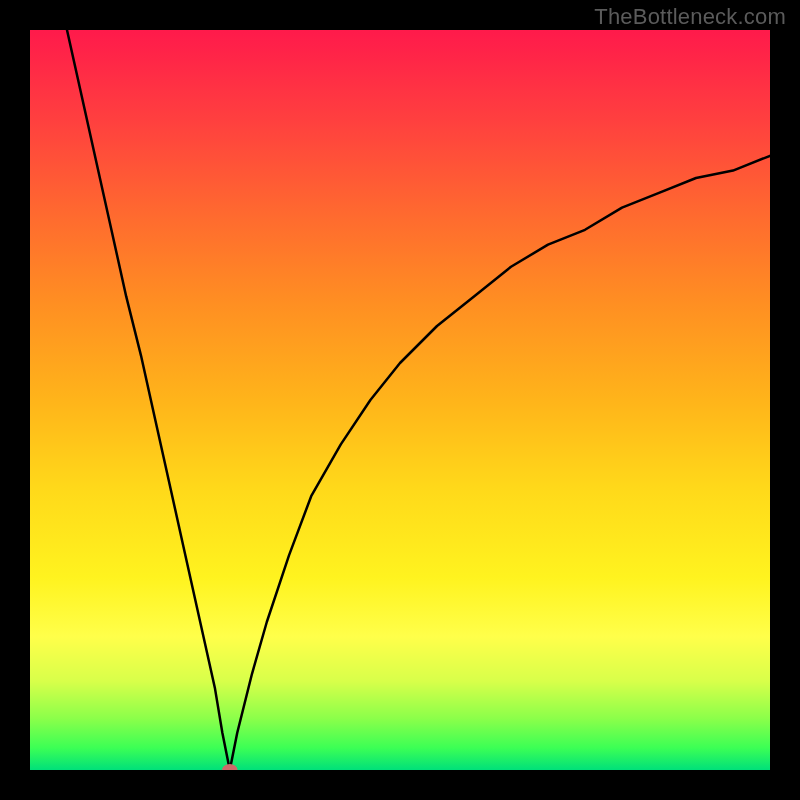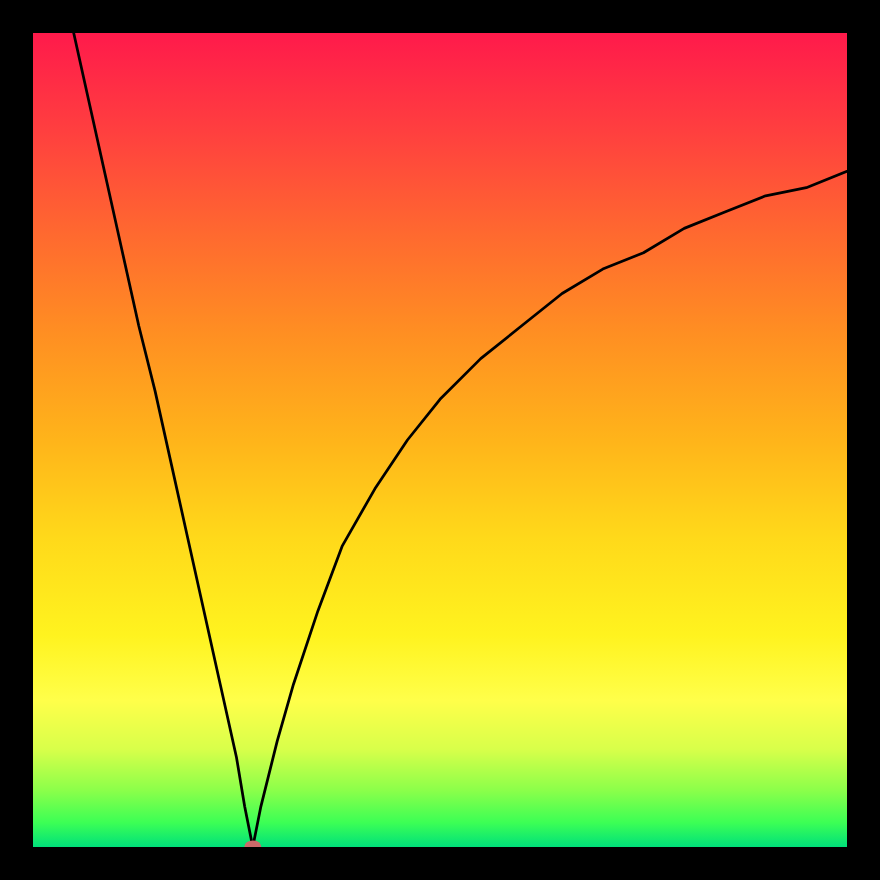--- a/index.html
+++ b/index.html
@@ -54,20 +54,21 @@
     font-size: 22px;
     font-weight: 400;
     letter-spacing: 0.2px;
     user-select: none;
   }
 </style>
 </head>
 <body>
 <div class="frame">
 
+  <div class="watermark">TheBottleneck.com</div>
 
   <div class="plot-area">
     <svg id="curve-svg" viewBox="0 0 740 740" preserveAspectRatio="none">
         <path d="M37.0 0.0 L51.8 66.6 L66.6 133.2 L81.4 199.8 L96.2 266.4 L111.0 325.6 L125.8 392.2 L140.6 458.8 L155.4 525.4 L170.2 592.0 L185.0 658.6 L192.4 703.0 L199.8 740.0" fill="none" stroke="#000" stroke-width="2.5" stroke-linejoin="round" stroke-linecap="round"></path>
         <path d="M199.8 740.0 L207.2 703.0 L222.0 643.8 L236.8 592.0 L259.0 525.4 L281.2 466.2 L310.8 414.4 L340.4 370.0 L370.0 333.0 L407.0 296.0 L444.0 266.4 L481.0 236.8 L518.0 214.6 L555.0 199.8 L592.0 177.6 L629.0 162.8 L666.0 148.0 L703.0 140.6 L740.0 125.8" fill="none" stroke="#000" stroke-width="2.5" stroke-linejoin="round" stroke-linecap="round"></path>
         <ellipse cx="199.8" cy="740.0" rx="7.800000000000001" ry="6" fill="#cc6a6a"></ellipse>
       </svg>
   </div>
 
 </div>

